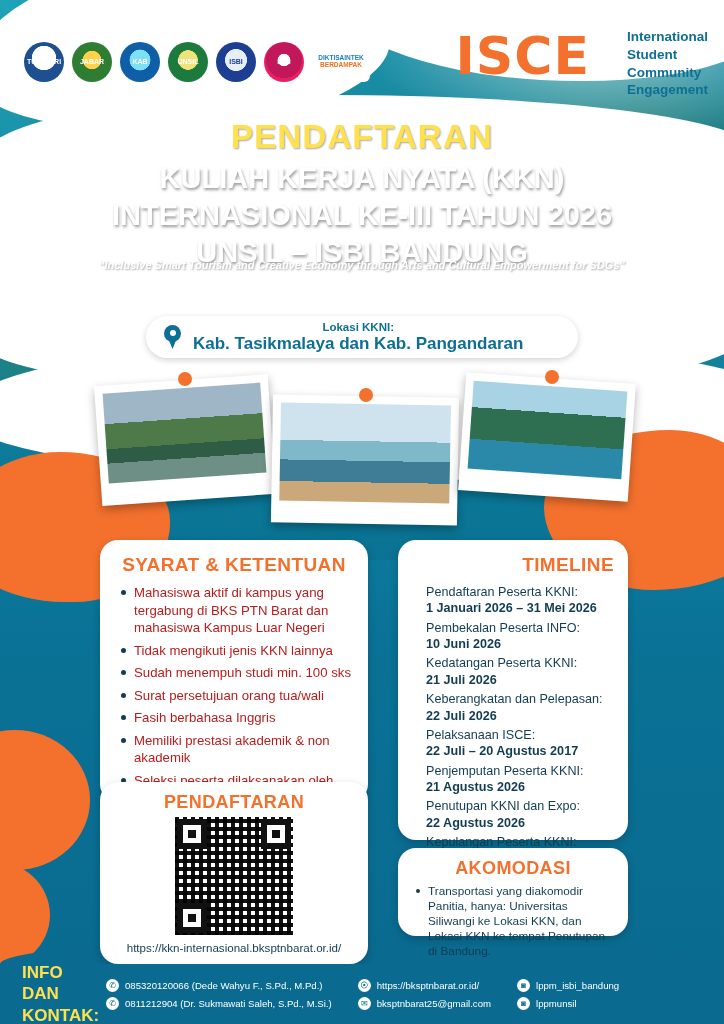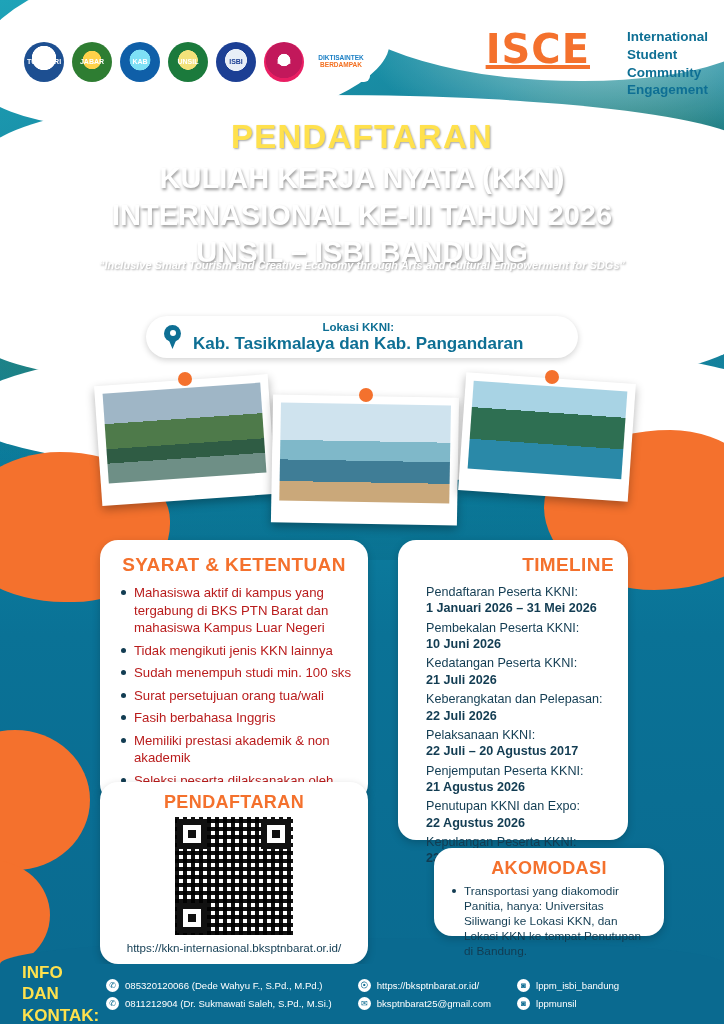--- a/index.html
+++ b/index.html
@@ -86,23 +86,22 @@
   .logo.l6 {
     width:58px; height:40px; border-radius:6px; background:#ffffff; color:#0a6a90;
     font-size:6px; display:flex; flex-direction:column; justify-content:center;
   }
   .logo.l6 .dikti { color:#1b7fc4; font-weight:bold; font-size:6.5px; }
   .logo.l6 .berdampak { color:#f37021; font-weight:bold; font-size:6.5px; }
 
   
   .isce {
     position:absolute; right:134px; top:26px; z-index:6;
-    font-size:40px; font-weight:bold; color:#f4712d; letter-spacing:1px;
+    font-size:52px; font-weight:bold; color:#f4712d; letter-spacing:1px;
     font-family:"DejaVu Sans", sans-serif;
-    text-decoration:underline;
   }
   .isce-sub {
     position:absolute; right:16px; top:28px; z-index:6;
     color:#0e6f94; font-size:13.5px; line-height:1.32; font-weight:600; text-align:left;
   }
 
   
   .pendaftaran-title {
     position:absolute; top:118px; left:0; width:100%; text-align:center; z-index:6;
     color:#ffe14d; font-size:33px; font-weight:bold; letter-spacing:1.2px;
@@ -201,21 +200,21 @@
   .qr .eye {
     position:absolute; width:30px; height:30px; background:#fff;
     border:6px solid #111;
   }
   .qr .eye::after { content:""; position:absolute; inset:5px; background:#111; }
   .qr .e1 { left:2px; top:2px; }
   .qr .e2 { right:2px; top:2px; }
   .qr .e3 { left:2px; bottom:2px; }
   .qr-url { text-align:center; color:#123c52; font-size:11.6px; margin-top:6px; }
 
-  #akomodasi-card { left:398px; top:848px; width:230px; height:88px; padding:10px 12px 8px;margin-left:36px; }
+  #akomodasi-card { left:398px; top:848px; width:230px; height:88px; padding:10px 12px 8px; }
   #akomodasi-card .card-title { font-size:18px; margin-bottom:5px; }
   #akomodasi-card ul { list-style:none; margin:0; padding:0 0 0 6px; }
   #akomodasi-card li {
     position:relative; padding-left:12px; color:#123c52; font-size:11.8px; line-height:1.27; margin-bottom:3px;
   }
   #akomodasi-card li::before {
     content:""; position:absolute; left:0; top:5px; width:4px; height:4px;
     background:#123c52; border-radius:50%;
   }
 
@@ -334,33 +333,33 @@
     </ul>
   </div>
 
   <div class="card" id="timeline-card">
     <div class="card-title">TIMELINE</div>
     <div class="tl-item">
       <div class="tl-label">Pendaftaran Peserta KKNI:</div>
       <div class="tl-date">1 Januari 2026 – 31 Mei 2026</div>
     </div>
     <div class="tl-item">
-      <div class="tl-label">Pembekalan Peserta KKNI:</div>
+      <div class="tl-label">Pembekalan Peserta INFO:</div>
       <div class="tl-date">10 Juni 2026</div>
     </div>
     <div class="tl-item">
       <div class="tl-label">Kedatangan Peserta KKNI:</div>
       <div class="tl-date">21 Juli 2026</div>
     </div>
     <div class="tl-item">
       <div class="tl-label">Keberangkatan dan Pelepasan:</div>
       <div class="tl-date">22 Juli 2026</div>
     </div>
     <div class="tl-item">
-      <div class="tl-label">Pelaksanaan KKNI:</div>
+      <div class="tl-label">Pelaksanaan ISCE:</div>
       <div class="tl-date">22 Juli – 20 Agustus 2017</div>
     </div>
     <div class="tl-item">
       <div class="tl-label">Penjemputan Peserta KKNI:</div>
       <div class="tl-date">21 Agustus 2026</div>
     </div>
     <div class="tl-item">
       <div class="tl-label">Penutupan KKNI dan Expo:</div>
       <div class="tl-date">22 Agustus 2026</div>
     </div>

